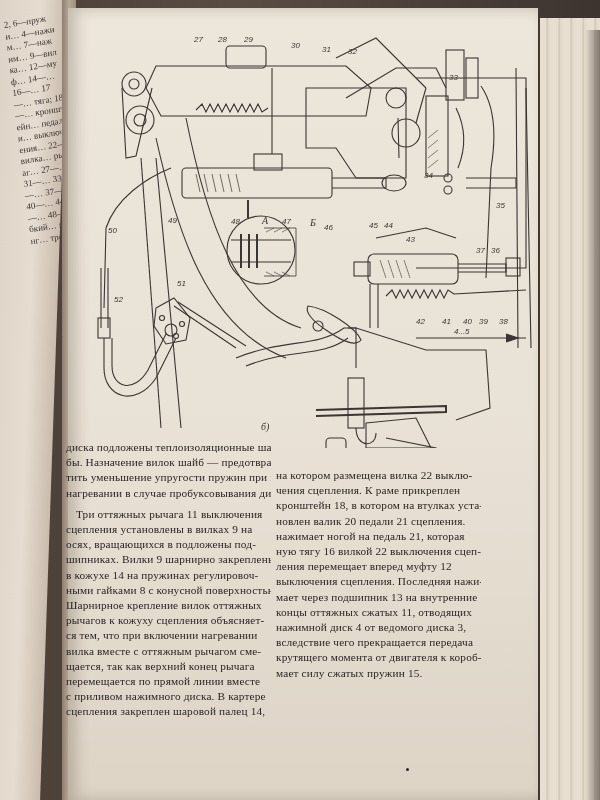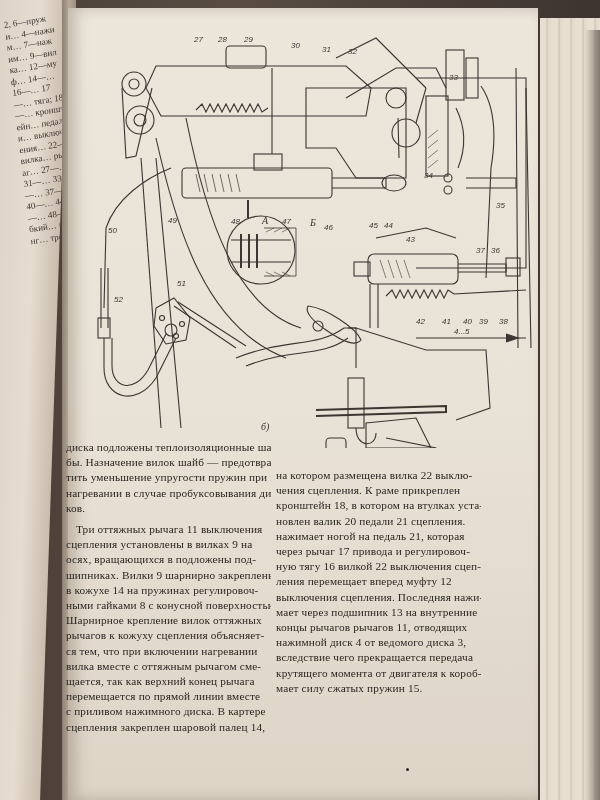--- a/index.html
+++ b/index.html
@@ -214,21 +214,20 @@
       </g>
       <text class="callout" x="368" y="306">4...5</text>
     </svg>
   </div>
 
   <div class="col col-left">
     <span class="line">диска подложены теплоизоляционные шай-</span>
     <span class="line">бы. Назначение вилок шайб — предотвра-</span>
     <span class="line">тить уменьшение упругости пружин при их</span>
     <span class="line">нагревании в случае пробуксовывания дис-</span>
-    <span class="line">ков.</span>
     <span class="line" style="padding-left:10px;margin-top:6px">Три оттяжных рычага 11 выключения</span>
     <span class="line">сцепления установлены в вилках 9 на</span>
     <span class="line">осях, вращающихся в подложены под-</span>
     <span class="line">шипниках. Вилки 9 шарнирно закреплены</span>
     <span class="line">в кожухе 14 на пружинах регулировоч-</span>
     <span class="line">ными гайками 8 с конусной поверхностью.</span>
     <span class="line">Шарнирное крепление вилок оттяжных</span>
     <span class="line">рычагов к кожуху сцепления объясняет-</span>
     <span class="line">ся тем, что при включении нагревании</span>
     <span class="line">вилка вместе с оттяжным рычагом сме-</span>
@@ -237,26 +236,25 @@
     <span class="line">с приливом нажимного диска. В картере</span>
     <span class="line">сцепления закреплен шаровой палец 14,</span>
   </div>
 
   <div class="col col-right">
     <span class="line">на котором размещена вилка 22 выклю-</span>
     <span class="line">чения сцепления. К раме прикреплен</span>
     <span class="line">кронштейн 18, в котором на втулках уста-</span>
     <span class="line">новлен валик 20 педали 21 сцепления.</span>
     <span class="line">нажимает ногой на педаль 21, которая</span>
-    <span class="line">через рычаг 17 привода и регулировоч-</span>
     <span class="line">ную тягу 16 вилкой 22 выключения сцеп-</span>
     <span class="line">ления перемещает вперед муфту 12</span>
     <span class="line">выключения сцепления. Последняя нажи-</span>
     <span class="line">мает через подшипник 13 на внутренние</span>
-    <span class="line">концы рычагов рычагов 11, отводящих</span>
+    <span class="line">концы оттяжных сжатых 11, отводящих</span>
     <span class="line">нажимной диск 4 от ведомого диска 3,</span>
     <span class="line">вследствие чего прекращается передача</span>
     <span class="line">крутящего момента от двигателя к короб-</span>
     <span class="line">мает силу сжатых пружин 15.</span>
   </div>
 
   <div class="mark"></div>
 </div>
 
 </body></html>

